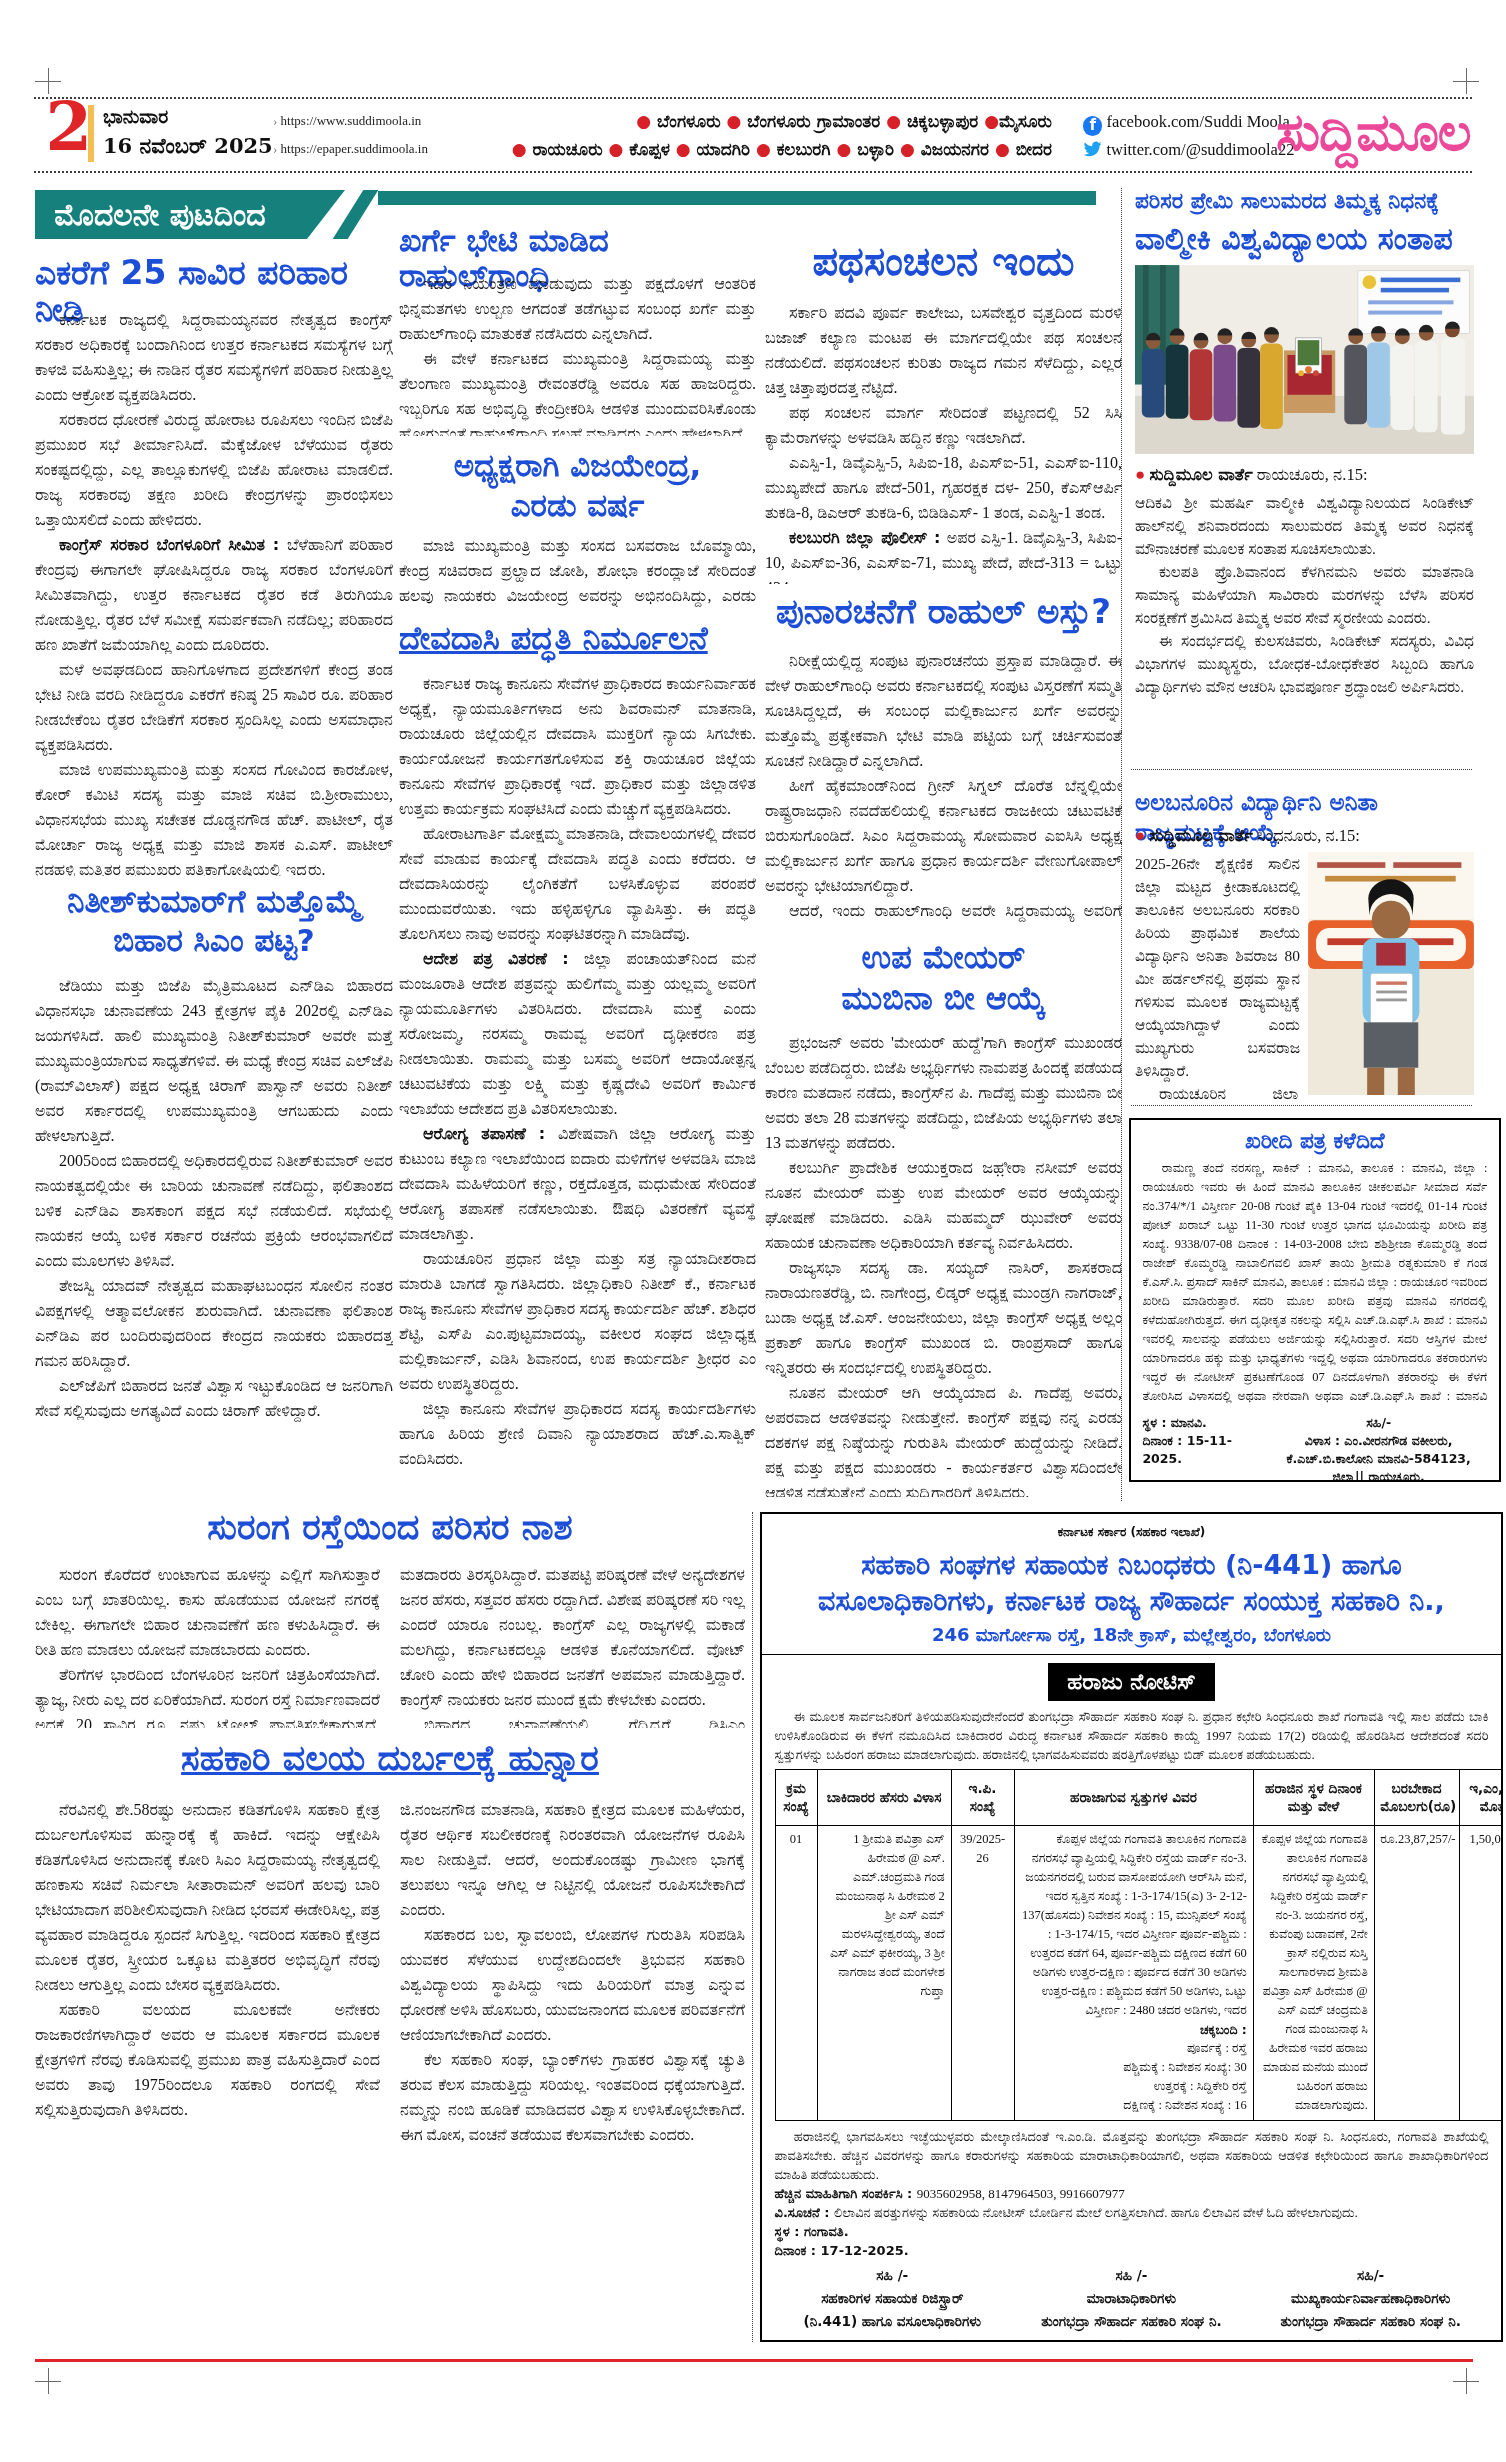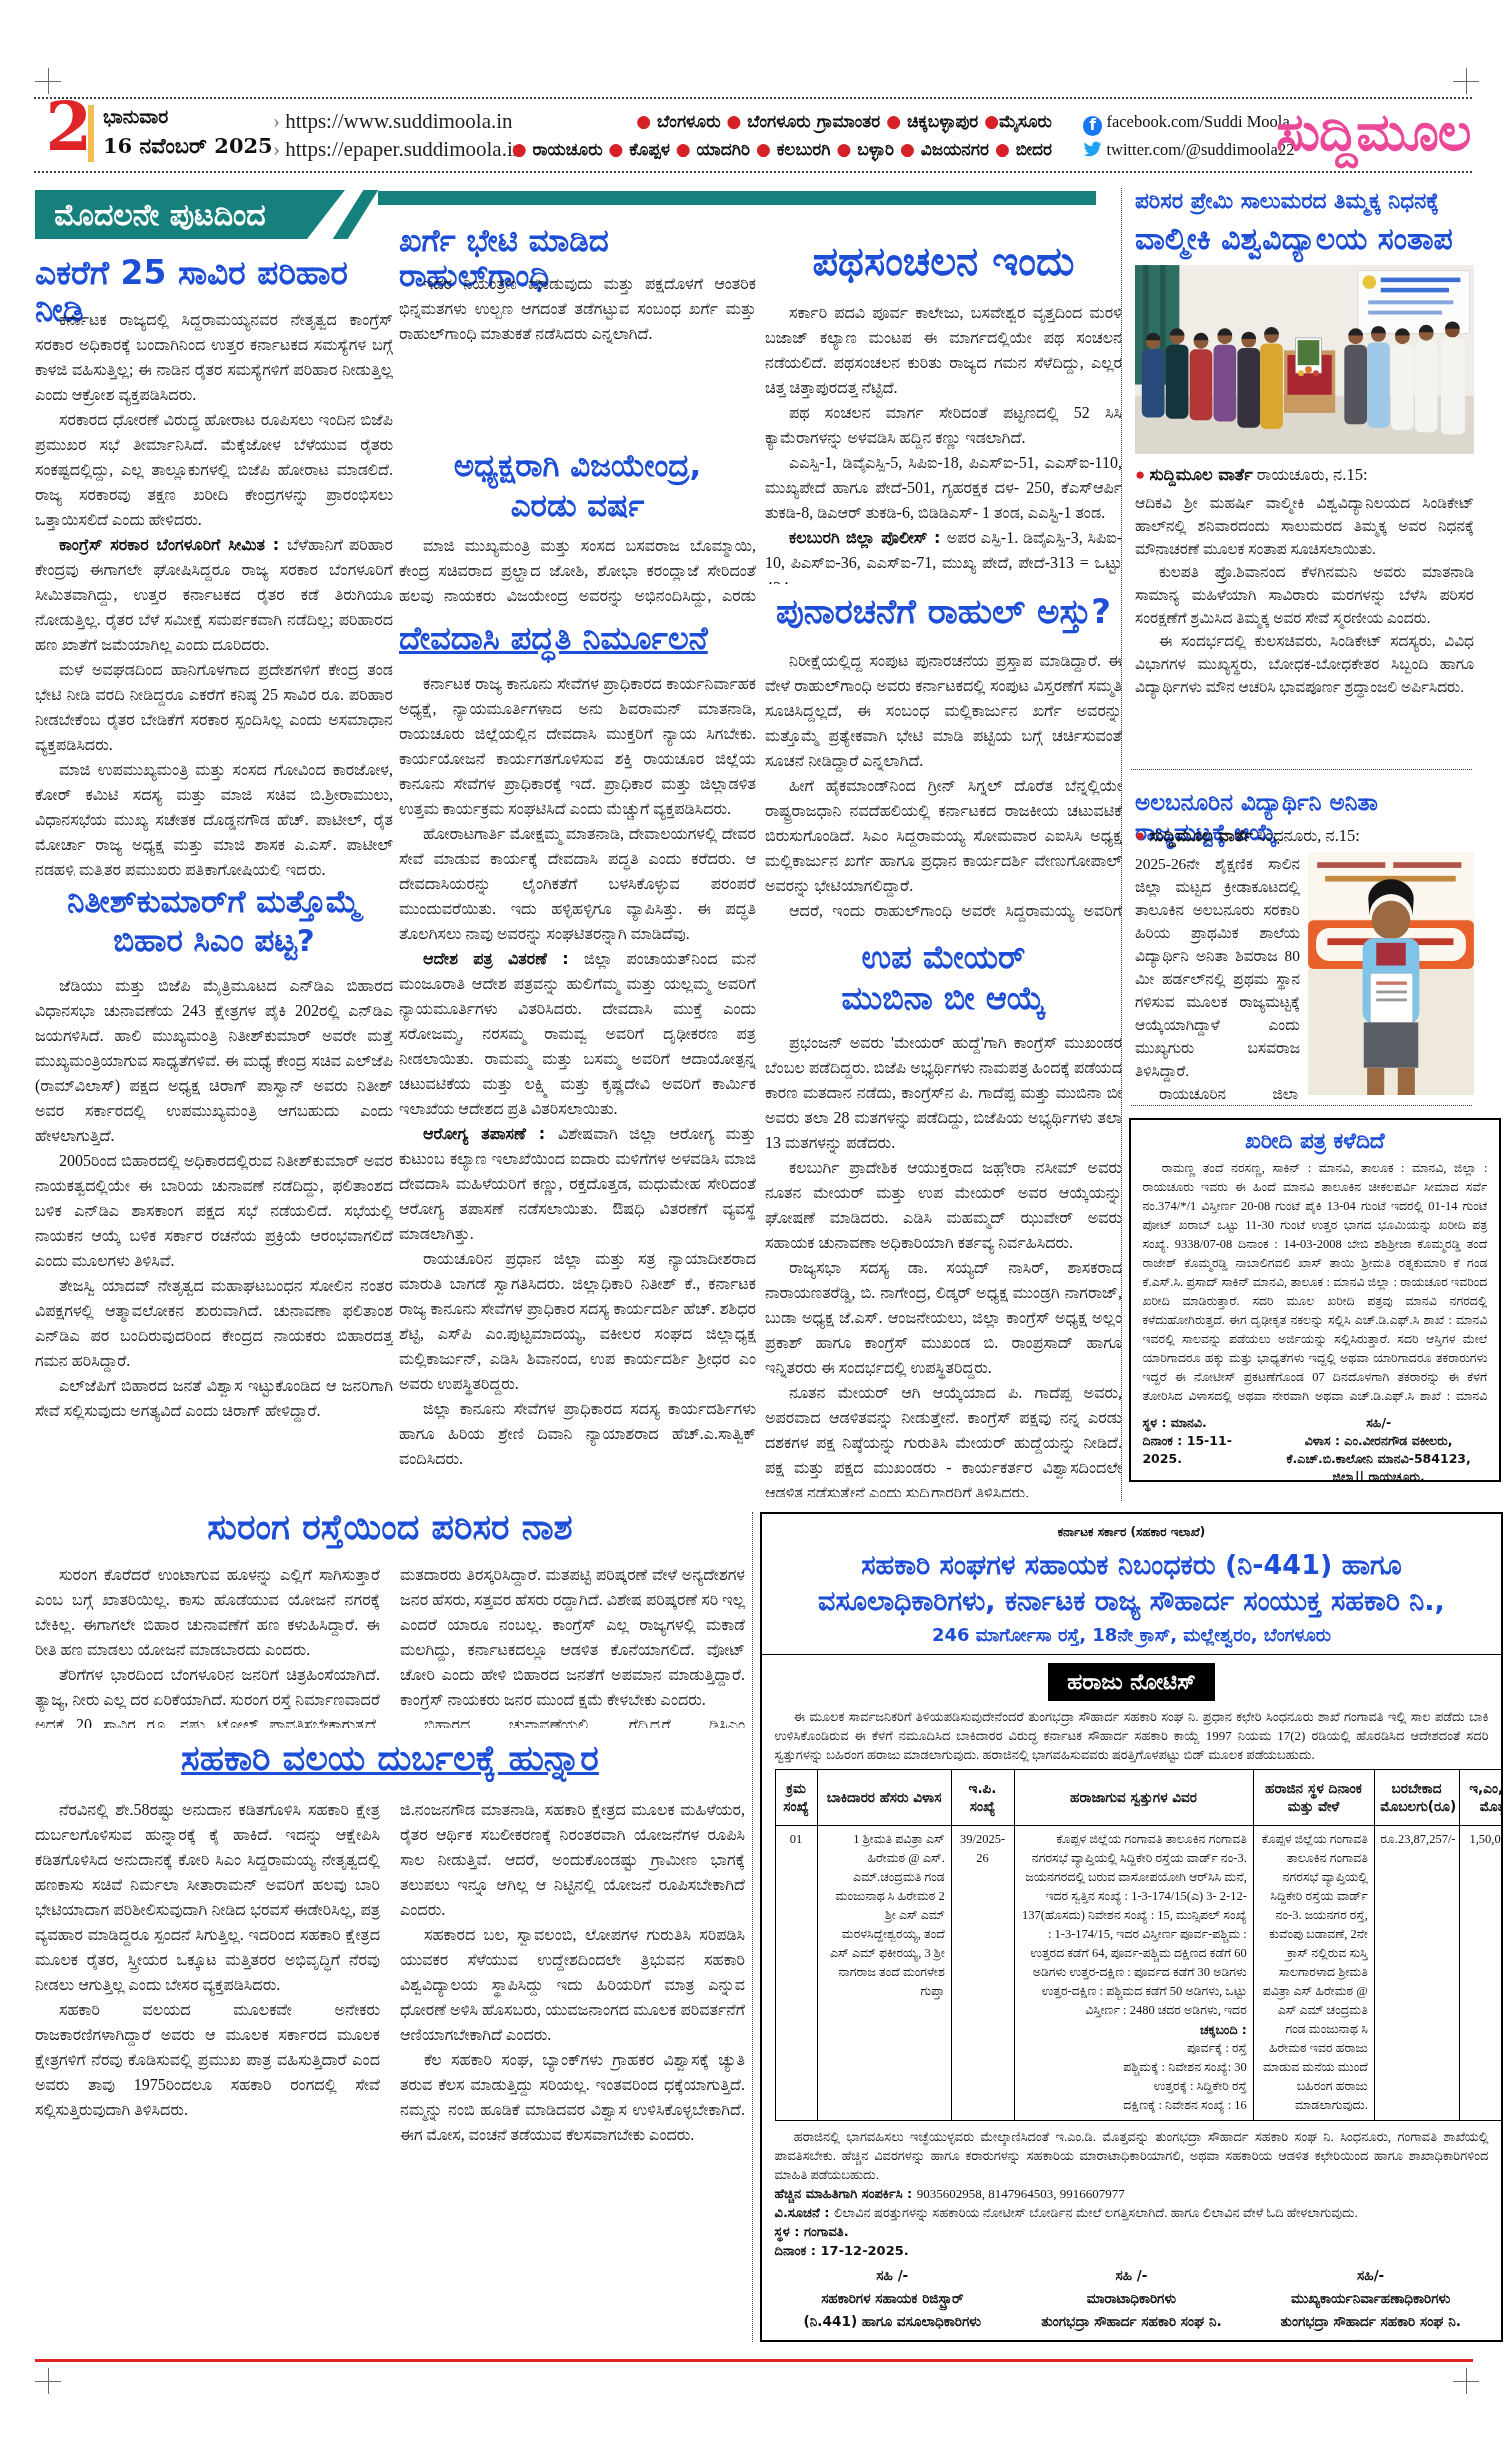--- a/index.html
+++ b/index.html
@@ -39,21 +39,21 @@
 <div class="abs dot-h" style="left:34px;top:97px;width:1438px;"></div>
 <div class="abs dot-h" style="left:34px;top:171px;width:1438px;"></div>
 
 <div class="abs" style="left:34px;top:100px;width:1438px;height:69px;">
   <div class="abs" style="left:11.4px;top:-6.8px;font-family:'DejaVu Serif','Liberation Serif',serif;font-weight:bold;font-size:67px;line-height:67px;color:#e02528;">2</div>
   <div class="abs" style="left:54px;top:4.5px;width:5.7px;height:57px;background:#f3bf53;"></div>
   <div class="abs" style="left:69px;top:3.4px;">
     <div class="kv" style="font-size:19px;line-height:27px;">ಭಾನುವಾರ</div>
     <div class="kv" style="font-family:'DejaVu Serif','Liberation Serif',serif;font-weight:bold;font-size:21px;line-height:31px;">16 ನವೆಂಬರ್ 2025</div>
   </div>
-  <div class="abs" style="left:239px;top:6.8px;font-size:21px;line-height:28.4px;color:#222;">
+  <div class="abs" style="left:239px;top:6.8px;font-size:13px;line-height:28.4px;color:#222;">
     <div><span style="color:#777;">›&nbsp;</span><span>https://www.suddimoola.in</span></div>
     <div><span style="color:#777;">›&nbsp;</span><span>https://epaper.suddimoola.in</span></div>
   </div>
   <div class="abs kv" style="left:472px;top:6.8px;width:546px;font-size:17px;line-height:28.4px;">
     <div style="text-align:right;">
       <span class="reddot">● </span><span>ಬೆಂಗಳೂರು</span>
       <span class="reddot">● </span><span>ಬೆಂಗಳೂರು ಗ್ರಾಮಾಂತರ</span>
       <span class="reddot">● </span><span>ಚಿಕ್ಕಬಳ್ಳಾಪುರ</span>
       <span class="reddot">●</span><span>ಮೈಸೂರು</span>
     </div>
@@ -108,20 +108,21 @@
 <div class="abs bodytxt" style="left:35px;top:973px;width:358px;height:524px;">
   <p>ಜೆಡಿಯು ಮತ್ತು ಬಿಜೆಪಿ ಮೈತ್ರಿಮೂಟದ ಎನ್‌ಡಿಎ ಬಿಹಾರದ ವಿಧಾನಸಭಾ ಚುನಾವಣೆಯ 243 ಕ್ಷೇತ್ರಗಳ ಪೈಕಿ 202ರಲ್ಲಿ ಎನ್‌ಡಿಎ ಜಯಗಳಿಸಿದೆ. ಹಾಲಿ ಮುಖ್ಯಮಂತ್ರಿ ನಿತೀಶ್‌ಕುಮಾರ್ ಅವರೇ ಮತ್ತೆ ಮುಖ್ಯಮಂತ್ರಿಯಾಗುವ ಸಾಧ್ಯತೆಗಳಿವೆ. ಈ ಮಧ್ಯೆ ಕೇಂದ್ರ ಸಚಿವ ಎಲ್‌ಜೆಪಿ (ರಾಮ್‌ವಿಲಾಸ್) ಪಕ್ಷದ ಅಧ್ಯಕ್ಷ ಚಿರಾಗ್ ಪಾಸ್ವಾನ್ ಅವರು ನಿತೀಶ್ ಅವರ ಸರ್ಕಾರದಲ್ಲಿ ಉಪಮುಖ್ಯಮಂತ್ರಿ ಆಗಬಹುದು ಎಂದು ಹೇಳಲಾಗುತ್ತಿದೆ.</p>
   <p>2005ರಿಂದ ಬಿಹಾರದಲ್ಲಿ ಅಧಿಕಾರದಲ್ಲಿರುವ ನಿತೀಶ್‌ಕುಮಾರ್ ಅವರ ನಾಯಕತ್ವದಲ್ಲಿಯೇ ಈ ಬಾರಿಯ ಚುನಾವಣೆ ನಡೆದಿದ್ದು, ಫಲಿತಾಂಶದ ಬಳಿಕ ಎನ್‌ಡಿಎ ಶಾಸಕಾಂಗ ಪಕ್ಷದ ಸಭೆ ನಡೆಯಲಿದೆ. ಸಭೆಯಲ್ಲಿ ನಾಯಕನ ಆಯ್ಕೆ ಬಳಿಕ ಸರ್ಕಾರ ರಚನೆಯ ಪ್ರಕ್ರಿಯೆ ಆರಂಭವಾಗಲಿದೆ ಎಂದು ಮೂಲಗಳು ತಿಳಿಸಿವೆ.</p>
   <p>ತೇಜಸ್ವಿ ಯಾದವ್ ನೇತೃತ್ವದ ಮಹಾಘಟಬಂಧನ ಸೋಲಿನ ನಂತರ ವಿಪಕ್ಷಗಳಲ್ಲಿ ಆತ್ಮಾವಲೋಕನ ಶುರುವಾಗಿದೆ. ಚುನಾವಣಾ ಫಲಿತಾಂಶ ಎನ್‌ಡಿಎ ಪರ ಬಂದಿರುವುದರಿಂದ ಕೇಂದ್ರದ ನಾಯಕರು ಬಿಹಾರದತ್ತ ಗಮನ ಹರಿಸಿದ್ದಾರೆ.</p>
   <p>ಎಲ್‌ಜೆಪಿಗೆ ಬಿಹಾರದ ಜನತೆ ವಿಶ್ವಾಸ ಇಟ್ಟುಕೊಂಡಿದ ಆ ಜನರಿಗಾಗಿ ಸೇವೆ ಸಲ್ಲಿಸುವುದು ಅಗತ್ಯವಿದೆ ಎಂದು ಚಿರಾಗ್ ಹೇಳಿದ್ದಾರೆ.</p>
 </div>
 
 <div class="abs hl" style="left:399px;top:223px;width:357px;font-size:31px;">ಖರ್ಗೆ ಭೇಟಿ ಮಾಡಿದ ರಾಹುಲ್‌ಗಾಂಧಿ</div>
 <div class="abs bodytxt" style="left:399px;top:271px;width:357px;height:165px;">
   <p>ಇದರ ನಿಯಂತ್ರಣ ಮಾಡುವುದು ಮತ್ತು ಪಕ್ಷದೊಳಗೆ ಆಂತರಿಕ ಭಿನ್ನಮತಗಳು ಉಲ್ಬಣ ಆಗದಂತೆ ತಡೆಗಟ್ಟುವ ಸಂಬಂಧ ಖರ್ಗೆ ಮತ್ತು ರಾಹುಲ್‌ಗಾಂಧಿ ಮಾತುಕತೆ ನಡೆಸಿದರು ಎನ್ನಲಾಗಿದೆ.</p>
+  <p>ಈ ವೇಳೆ ಕರ್ನಾಟಕದ ಮುಖ್ಯಮಂತ್ರಿ ಸಿದ್ದರಾಮಯ್ಯ ಮತ್ತು ತೆಲಂಗಾಣ ಮುಖ್ಯಮಂತ್ರಿ ರೇವಂತರೆಡ್ಡಿ ಅವರೂ ಸಹ ಹಾಜರಿದ್ದರು. ಇಬ್ಬರಿಗೂ ಸಹ ಅಭಿವೃದ್ಧಿ ಕೇಂದ್ರೀಕರಿಸಿ ಆಡಳಿತ ಮುಂದುವರಿಸಿಕೊಂಡು ಹೋಗುವಂತೆ ರಾಹುಲ್‌ಗಾಂಧಿ ಸಲಹೆ ಮಾಡಿದರು ಎಂದು ಹೇಳಲಾಗಿದೆ.</p>
 </div>
 <div class="abs hl center" style="left:399px;top:445px;width:357px;font-size:31px;line-height:40px;">
   <div>ಅಧ್ಯಕ್ಷರಾಗಿ ವಿಜಯೇಂದ್ರ,</div>
   <div>ಎರಡು ವರ್ಷ</div>
 </div>
 <div class="abs bodytxt" style="left:399px;top:533px;width:357px;height:80px;">
   <p>ಮಾಜಿ ಮುಖ್ಯಮಂತ್ರಿ ಮತ್ತು ಸಂಸದ ಬಸವರಾಜ ಬೊಮ್ಮಾಯಿ, ಕೇಂದ್ರ ಸಚಿವರಾದ ಪ್ರಲ್ಹಾದ ಜೋಶಿ, ಶೋಭಾ ಕರಂದ್ಲಾಜೆ ಸೇರಿದಂತೆ ಹಲವು ನಾಯಕರು ವಿಜಯೇಂದ್ರ ಅವರನ್ನು ಅಭಿನಂದಿಸಿದ್ದು, ಎರಡು ವರ್ಷಗಳ ಅವಧಿ ಪೂರೈಸಿದ ಅವರು ಪಕ್ಷ ಸಂಘಟನೆಗೆ ಆದ್ಯತೆ ನೀಡುವುದಾಗಿ ತಿಳಿಸಿದರು.</p>
 </div>
 <div class="abs hl" style="left:399px;top:621px;width:357px;font-size:32px;text-decoration:underline;">ದೇವದಾಸಿ ಪದ್ಧತಿ ನಿರ್ಮೂಲನೆ</div>
 <div class="abs bodytxt" style="left:399px;top:671px;width:357px;height:827px;">

